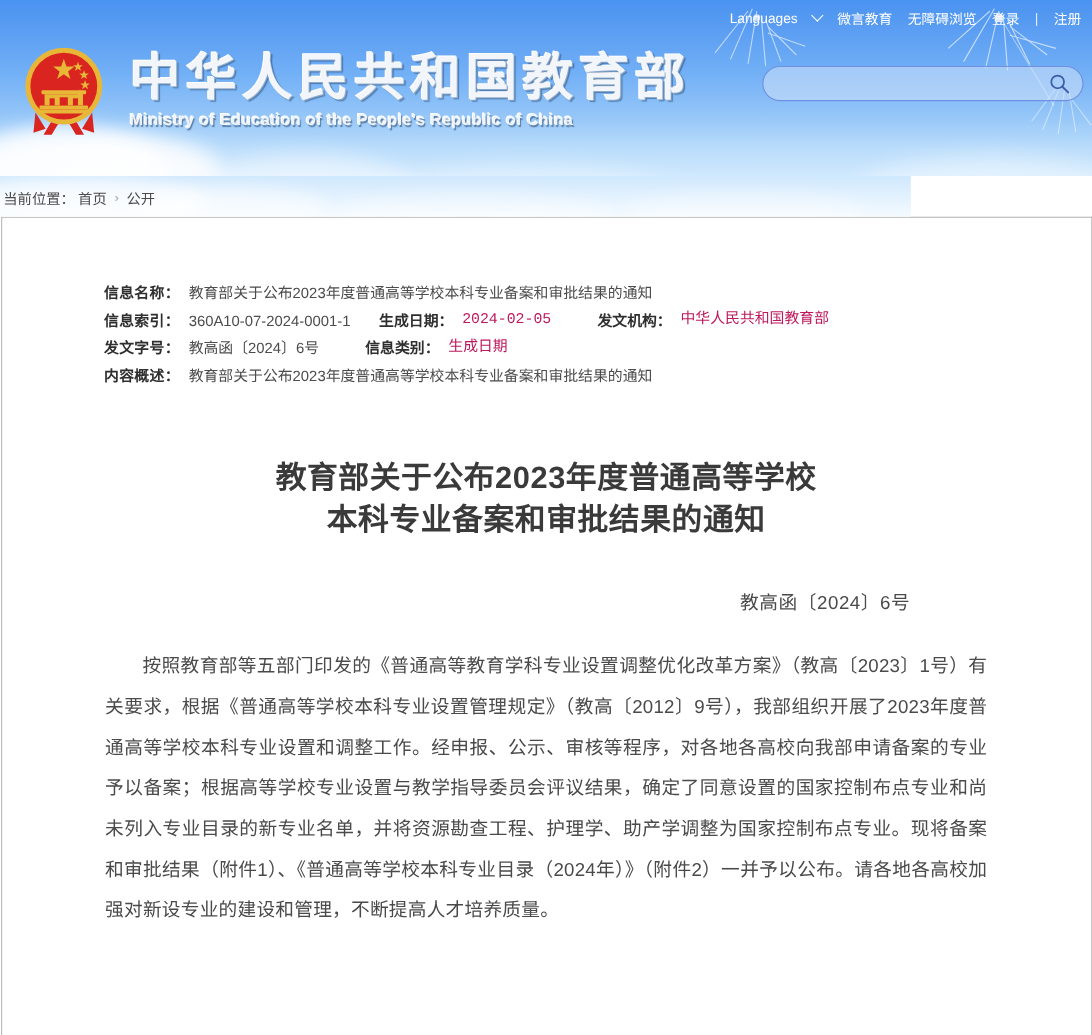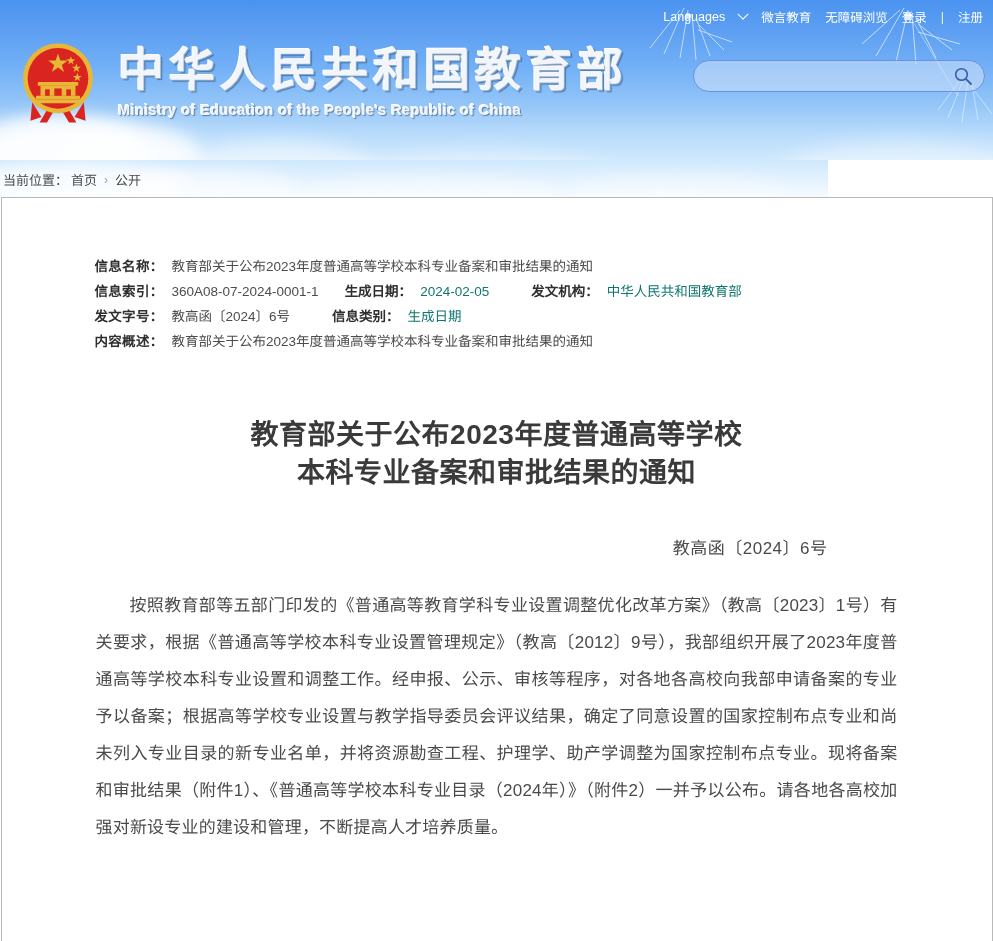--- a/index.html
+++ b/index.html
@@ -206,21 +206,21 @@
     line-height: 25px;
   }
   .meta-row { display: flex; align-items: center; white-space: nowrap; }
   .meta-key {
     font-weight: bold;
     color: #2f2f2f;
     letter-spacing: .3px;
   }
   .meta-val { color: #4c4c4c; margin-left: 8px; }
   .meta-key2 { font-weight: bold; color: #2f2f2f; margin-left: 26px; }
-  .meta-val2 { color: #0f766e; margin-left: 8px; }
+  .meta-val2 { color: #be185d; margin-left: 8px; font-family: Liberation Mono, monospace; }
   .meta-key2.wide { margin-left: 42px; }
 
   
   .doc {
     padding: 0 94px;
   }
   .doc-title {
     margin-top: 62px;
     text-align: center;
     font-size: 28px;
@@ -381,21 +381,21 @@
 
   <div class="meta">
 
     <div class="meta-row">
       <span class="meta-key">信息名称：</span>
       <span class="meta-val">教育部关于公布2023年度普通高等学校本科专业备案和审批结果的通知</span>
     </div>
 
     <div class="meta-row">
       <span class="meta-key">信息索引：</span>
-      <span class="meta-val">360A08-07-2024-0001-1</span>
+      <span class="meta-val">360A10-07-2024-0001-1</span>
       <span class="meta-key2">生成日期：</span>
       <span class="meta-val2">2024-02-05</span>
       <span class="meta-key2 wide">发文机构：</span>
       <span class="meta-val2">中华人民共和国教育部</span>
     </div>
 
     <div class="meta-row">
       <span class="meta-key">发文字号：</span>
       <span class="meta-val">教高函〔2024〕6号</span>
       <span class="meta-key2 wide">信息类别：</span>

